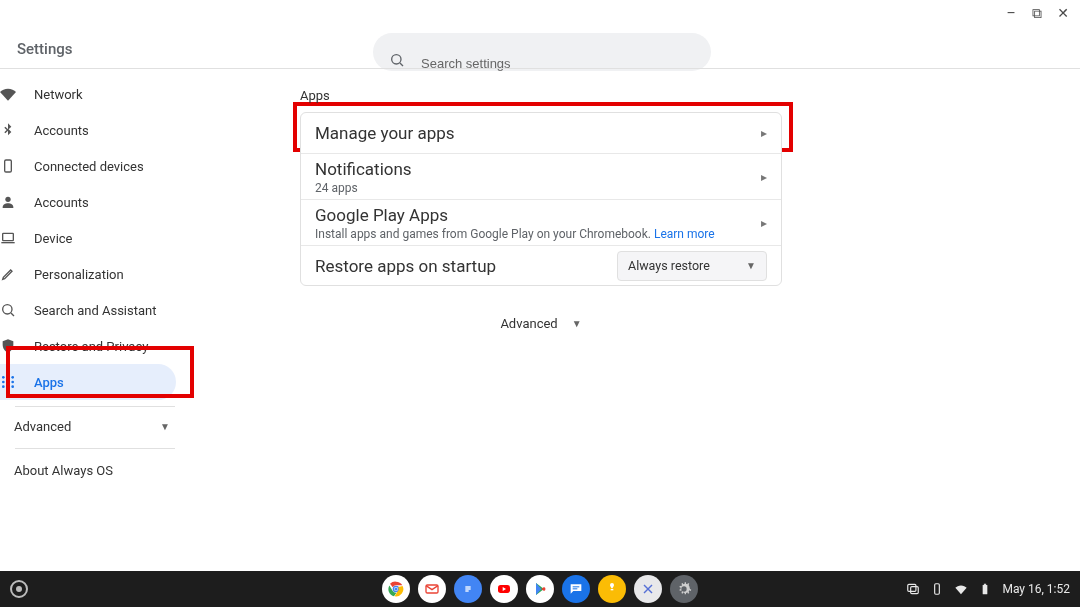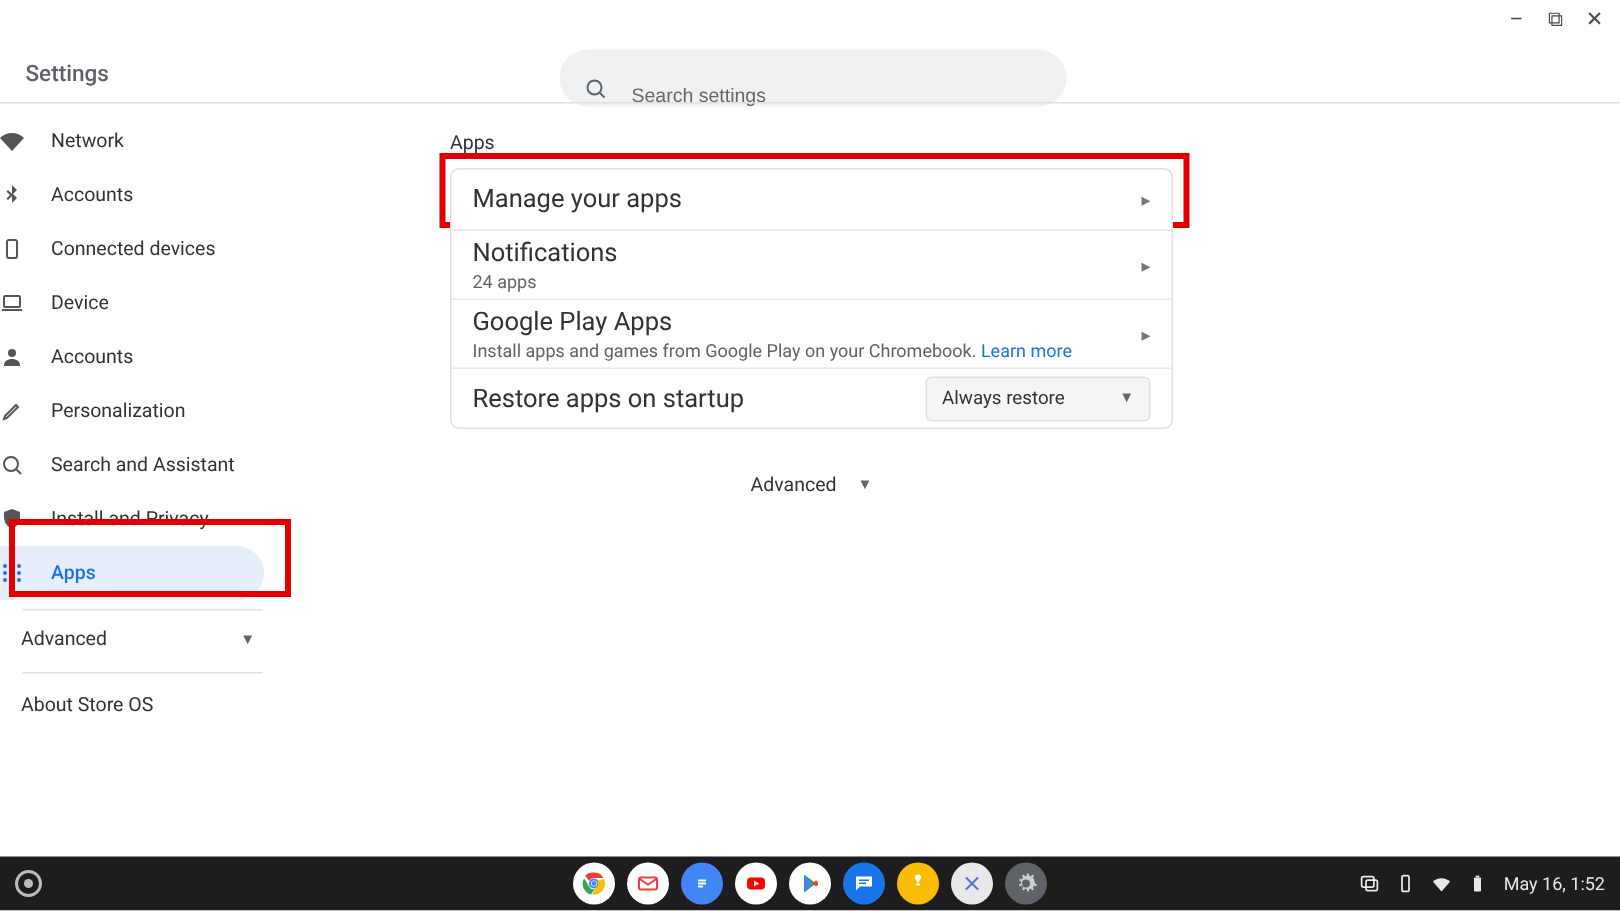--- a/index.html
+++ b/index.html
@@ -187,38 +187,38 @@
   <div class="side-item">
     <span class="icon">
         <svg viewBox="0 0 24 24" fill="none" stroke="currentColor" stroke-width="2">
           <rect x="7" y="3" width="10" height="18" rx="2"></rect>
         </svg>
       </span>
     <span class="label">Connected devices</span>
   </div>
   <div class="side-item">
     <span class="icon">
+        <svg viewBox="0 0 24 24" fill="currentColor">
+          <circle cx="12" cy="8" r="4"></circle>
+          <path d="M4 20c0-4 4-6 8-6s8 2 8 6v1H4z"></path>
+        </svg>
+      </span>
+    <span class="label">Accounts</span>
+  </div>
+  <div class="side-item">
+    <span class="icon">
         <svg viewBox="0 0 24 24" fill="none" stroke="currentColor" stroke-width="2">
           <rect x="4" y="5" width="16" height="11" rx="1"></rect>
           <line x1="2" y1="19" x2="22" y2="19"></line>
         </svg>
       </span>
     <span class="label">Device</span>
   </div>
   <div class="side-item">
     <span class="icon">
-        <svg viewBox="0 0 24 24" fill="currentColor">
-          <circle cx="12" cy="8" r="4"></circle>
-          <path d="M4 20c0-4 4-6 8-6s8 2 8 6v1H4z"></path>
-        </svg>
-      </span>
-    <span class="label">Accounts</span>
-  </div>
-  <div class="side-item">
-    <span class="icon">
         <svg viewBox="0 0 24 24" fill="none" stroke="currentColor" stroke-width="2">
           <path d="M4 20l3-1 11-11-2-2L5 17l-1 3z"></path>
         </svg>
       </span>
     <span class="label">Personalization</span>
   </div>
   <div class="side-item">
     <span class="icon">
         <svg viewBox="0 0 24 24" fill="none" stroke="currentColor" stroke-width="2">
           <circle cx="11" cy="11" r="7"></circle>
@@ -226,21 +226,21 @@
         </svg>
       </span>
     <span class="label">Search and Assistant</span>
   </div>
   <div class="side-item">
     <span class="icon">
         <svg viewBox="0 0 24 24" fill="currentColor">
           <path d="M12 2l8 3v5c0 6-4 10-8 12-4-2-8-6-8-12V5l8-3z"></path>
         </svg>
       </span>
-    <span class="label">Install and Privacy</span>
+    <span class="label">Restore and Privacy</span>
   </div>
   <div class="side-item active" style="width:176px;">
     <span class="icon">
         <svg viewBox="0 0 24 24" fill="currentColor">
           <circle cx="5" cy="5" r="2"></circle>
           <circle cx="12" cy="5" r="2"></circle>
           <circle cx="19" cy="5" r="2"></circle>
           <circle cx="5" cy="12" r="2"></circle>
           <circle cx="12" cy="12" r="2"></circle>
           <circle cx="19" cy="12" r="2"></circle>
@@ -251,21 +251,21 @@
       </span>
     <span class="label">Apps</span>
   </div>
 
   <div class="side-sep"></div>
   <div class="side-advanced">
     <span>Advanced</span>
     <span style="font-size:10px;color:#666;">▼</span>
   </div>
   <div class="side-sep"></div>
-  <div class="side-about">About Store OS</div>
+  <div class="side-about">About Always OS</div>
 </div>
 
 <div class="red-box" style="top:346px; left:6px; width:188px; height:52px;"></div>
 <div class="red-box" style="top:102px; left:293px; width:500px; height:50px;"></div>
 
 <div class="section-title">Apps</div>
 
 <div class="settings-card">
   <div class="row row-simple">
     <span class="title">Manage your apps</span>

